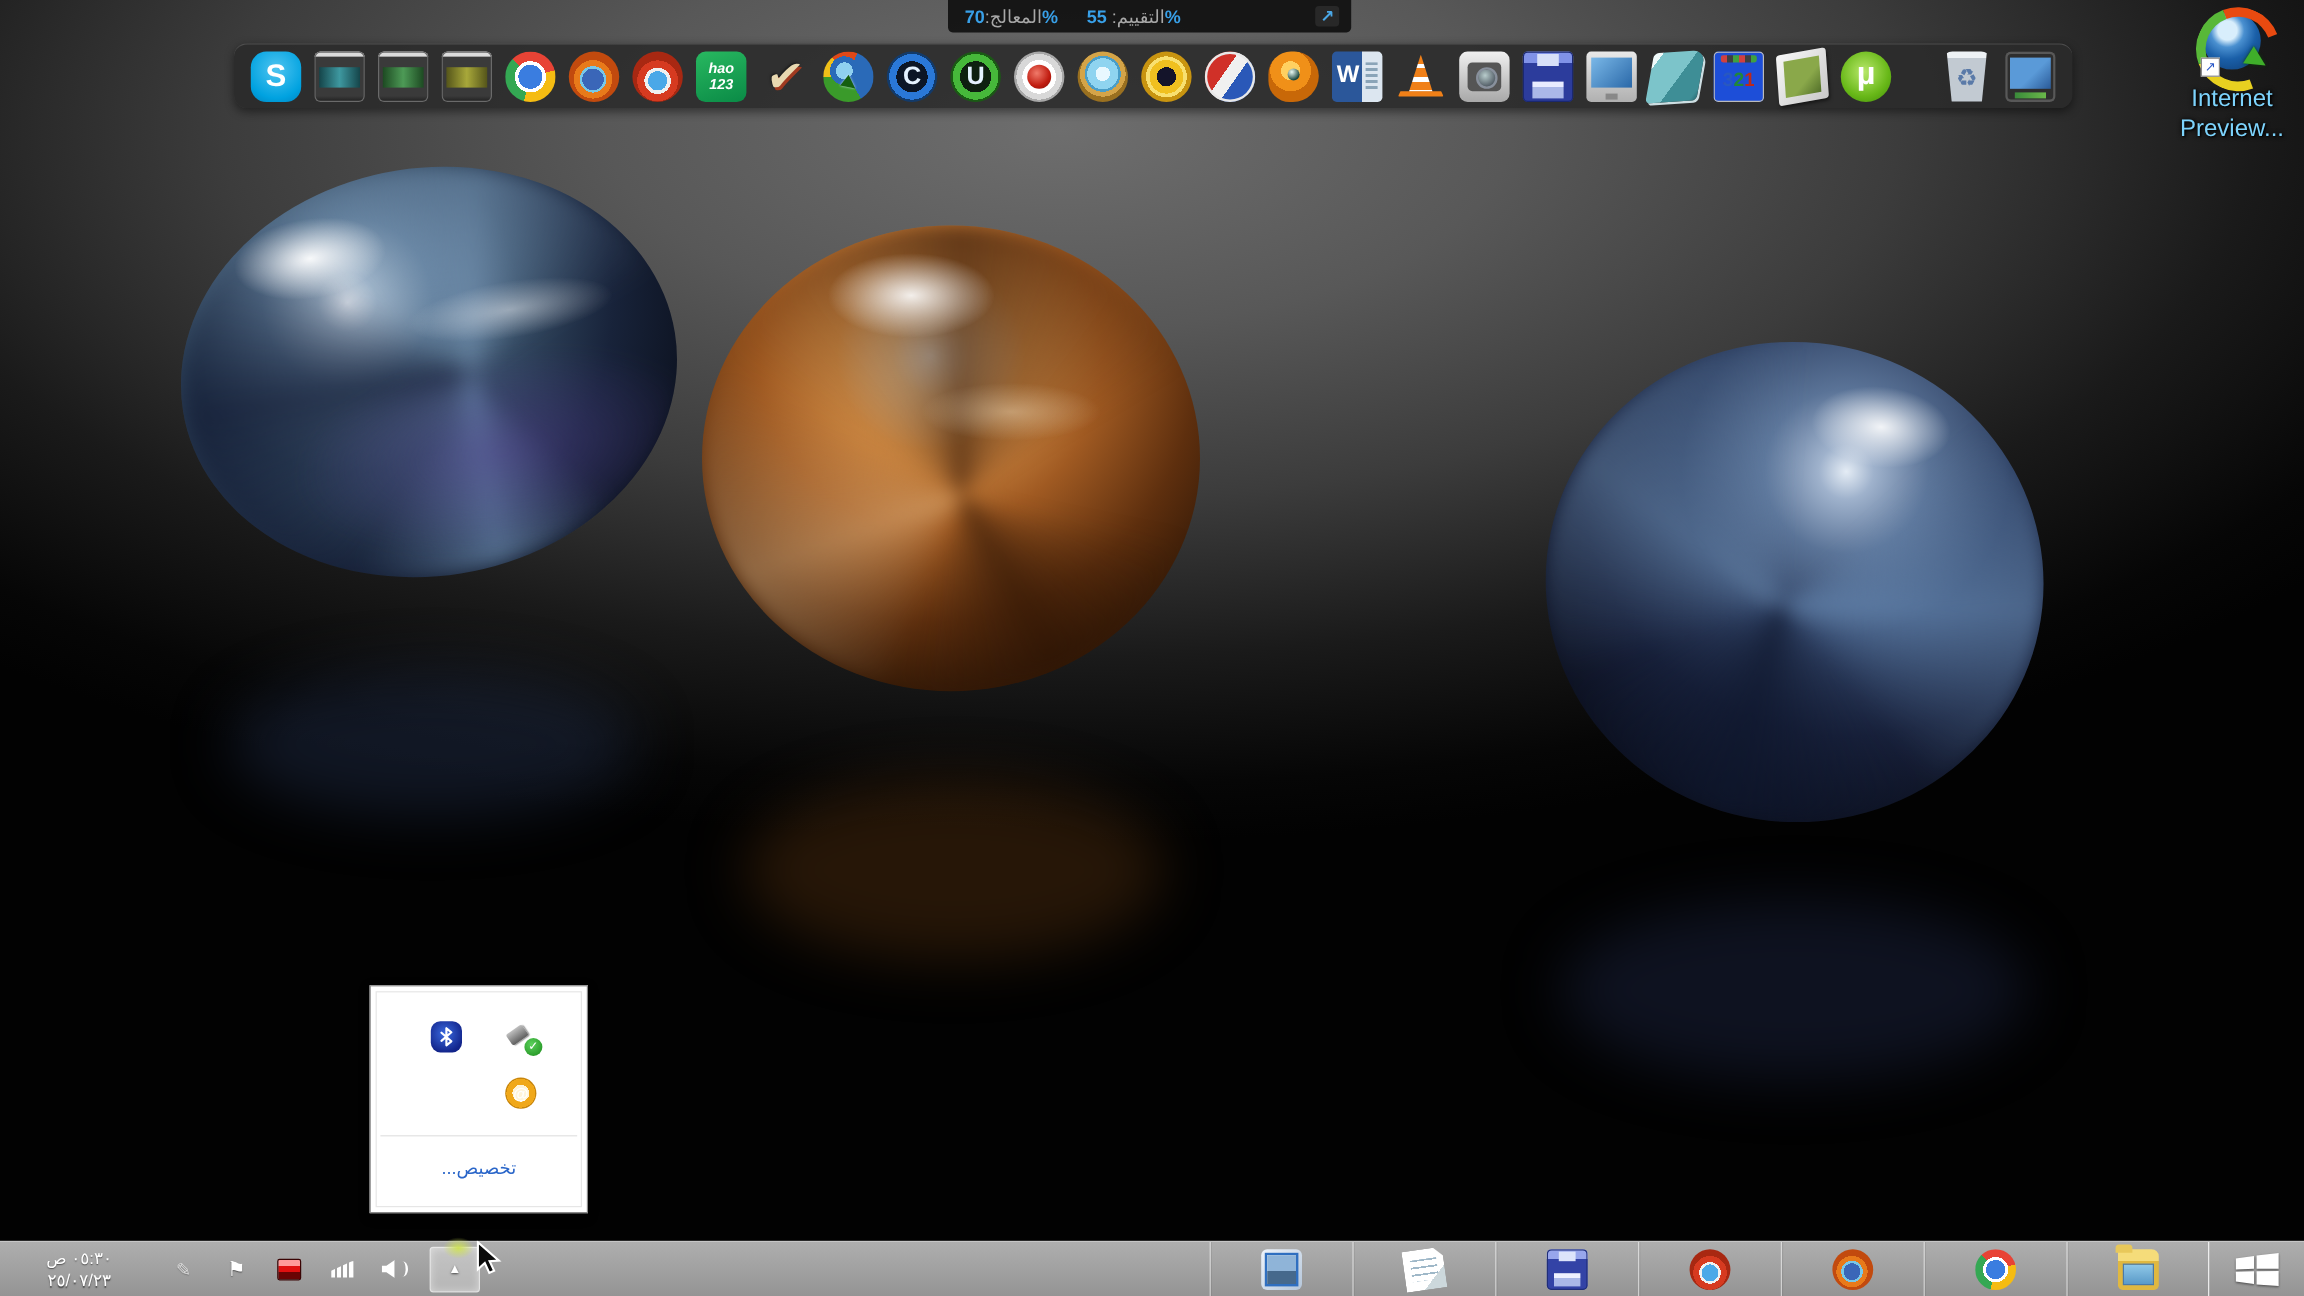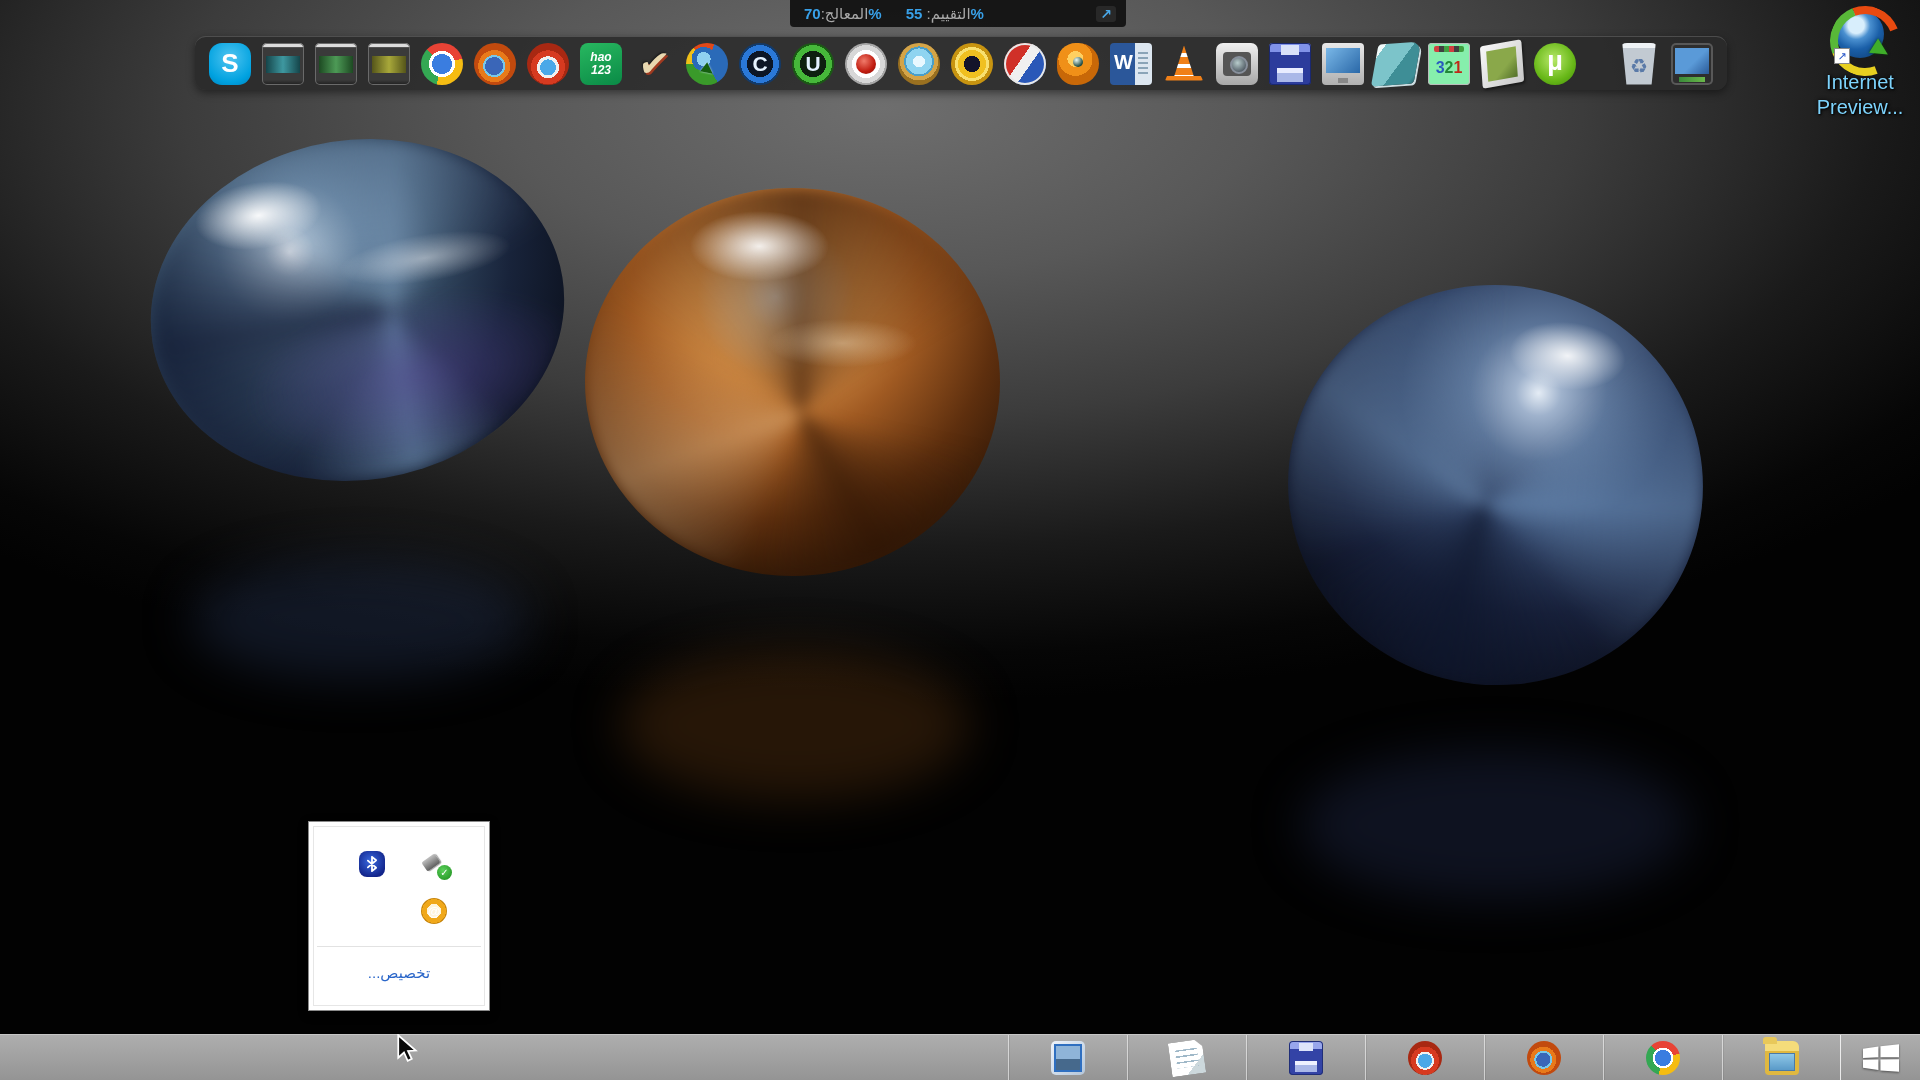--- a/index.html
+++ b/index.html
@@ -106,21 +106,21 @@
     background:radial-gradient(circle at 40% 35%, #b8cccc, #303844); border:2px solid #88909c; }
   .ic-floppy { background:linear-gradient(180deg, #8092e8 0 22%, #2c3c9c 22%); border-radius:4px; box-shadow:inset 0 0 0 1px #1a2870; }
   .ic-floppy::before { content:""; position:absolute; top:2px; left:12px; width:18px; height:10px; background:#d8e0f8; }
   .ic-floppy::after { content:""; position:absolute; bottom:3px; left:8px; right:8px; height:14px;
     background:linear-gradient(180deg,#e8ecff 0 35%, #aab8e8 35%); }
   .ic-monitor { background:linear-gradient(180deg,#e8e8e8,#b0b0b0); border-radius:4px; }
   .ic-monitor::before { content:""; position:absolute; inset:5px 4px 12px; background:linear-gradient(135deg,#7ab8e8,#2a68a8); }
   .ic-monitor::after { content:""; position:absolute; bottom:2px; left:16px; width:10px; height:5px; background:#888; }
   .ic-notebook { background:linear-gradient(120deg, #f0fafa 0 12%, #7cc4ca 12% 55%, #3e8e96 55% 90%, #2a6a72);
     border-radius:4px 10px 4px 4px; transform:skewX(-14deg) rotate(-4deg); box-shadow:2px 2px 0 #cddee2; }
-  .ic-calendar { background:#86efac; border-radius:4px; box-shadow:inset 0 0 0 1px #bbb; }
+  .ic-calendar { background:#1d4ed8; border-radius:4px; box-shadow:inset 0 0 0 1px #bbb; }
   .ic-calendar::before { content:""; position:absolute; top:3px; left:6px; right:6px; height:6px; border-radius:2px;
     background:repeating-linear-gradient(90deg, #d04040 0 5px, #404040 5px 10px, #40a040 10px 15px); }
   .ic-calendar .glyph { margin-top:8px; font-weight:bold; font-size:16px;
     background:linear-gradient(90deg,#2858c0 0 33%, #208838 33% 66%, #c02818 66%);
     -webkit-background-clip:text; background-clip:text; color:transparent; }
   .ic-gallery { background:linear-gradient(135deg,#f8f8f8,#c8c8c8); transform:rotate(-10deg) skewX(-6deg);
     border-radius:3px; box-shadow:1px 2px 3px rgba(0,0,0,.5); }
   .ic-gallery::before { content:""; position:absolute; inset:6px; background:linear-gradient(135deg, #8aa84a 0 60%, #53702a); }
   .ic-utorrent { border-radius:50%; background:radial-gradient(circle at 46% 40%, #b8e86a, #68b818 60%, #3e8a08); }
   .ic-utorrent .glyph { color:#fff; font-weight:bold; font-size:27px; margin-top:-4px; }
@@ -422,20 +422,52 @@
           <span class="glyph">@</span>
 
         </div>
       </div>
     <div class="popup-divider"></div>
     <a class="customize-link">تخصيص...</a>
   </div>
 
 
   <div class="taskbar">
+    <div class="taskbar-left">
+      <div class="clock">
+        <div class="time">٠٥:٣٠ ص</div>
+        <div class="date">٢٥/٠٧/٢٣</div>
+      </div>
+      <div class="tray-icons">
+
+          <div class="tray-ic tr-pen">
+            <span class="glyph">✎</span>
+          </div>
+
+          <div class="tray-ic tr-flag">
+            <span class="glyph">⚑</span>
+          </div>
+
+          <div class="tray-ic tr-red">
+            <span class="glyph"></span>
+          </div>
+
+          <div class="tray-ic tr-net">
+            <span class="glyph"></span>
+          </div>
+
+          <div class="tray-ic tr-vol">
+            <span class="glyph"></span>
+          </div>
+
+          <div class="tray-ic tr-arrow">
+            <span class="glyph">▲</span>
+          </div>
+        </div>
+    </div>
     <div class="task-buttons">
 
         <div class="task-btn tb-snip">
           <div class="app-ic"></div>
         </div>
 
         <div class="task-btn tb-notepad">
           <div class="app-ic"></div>
         </div>
 

